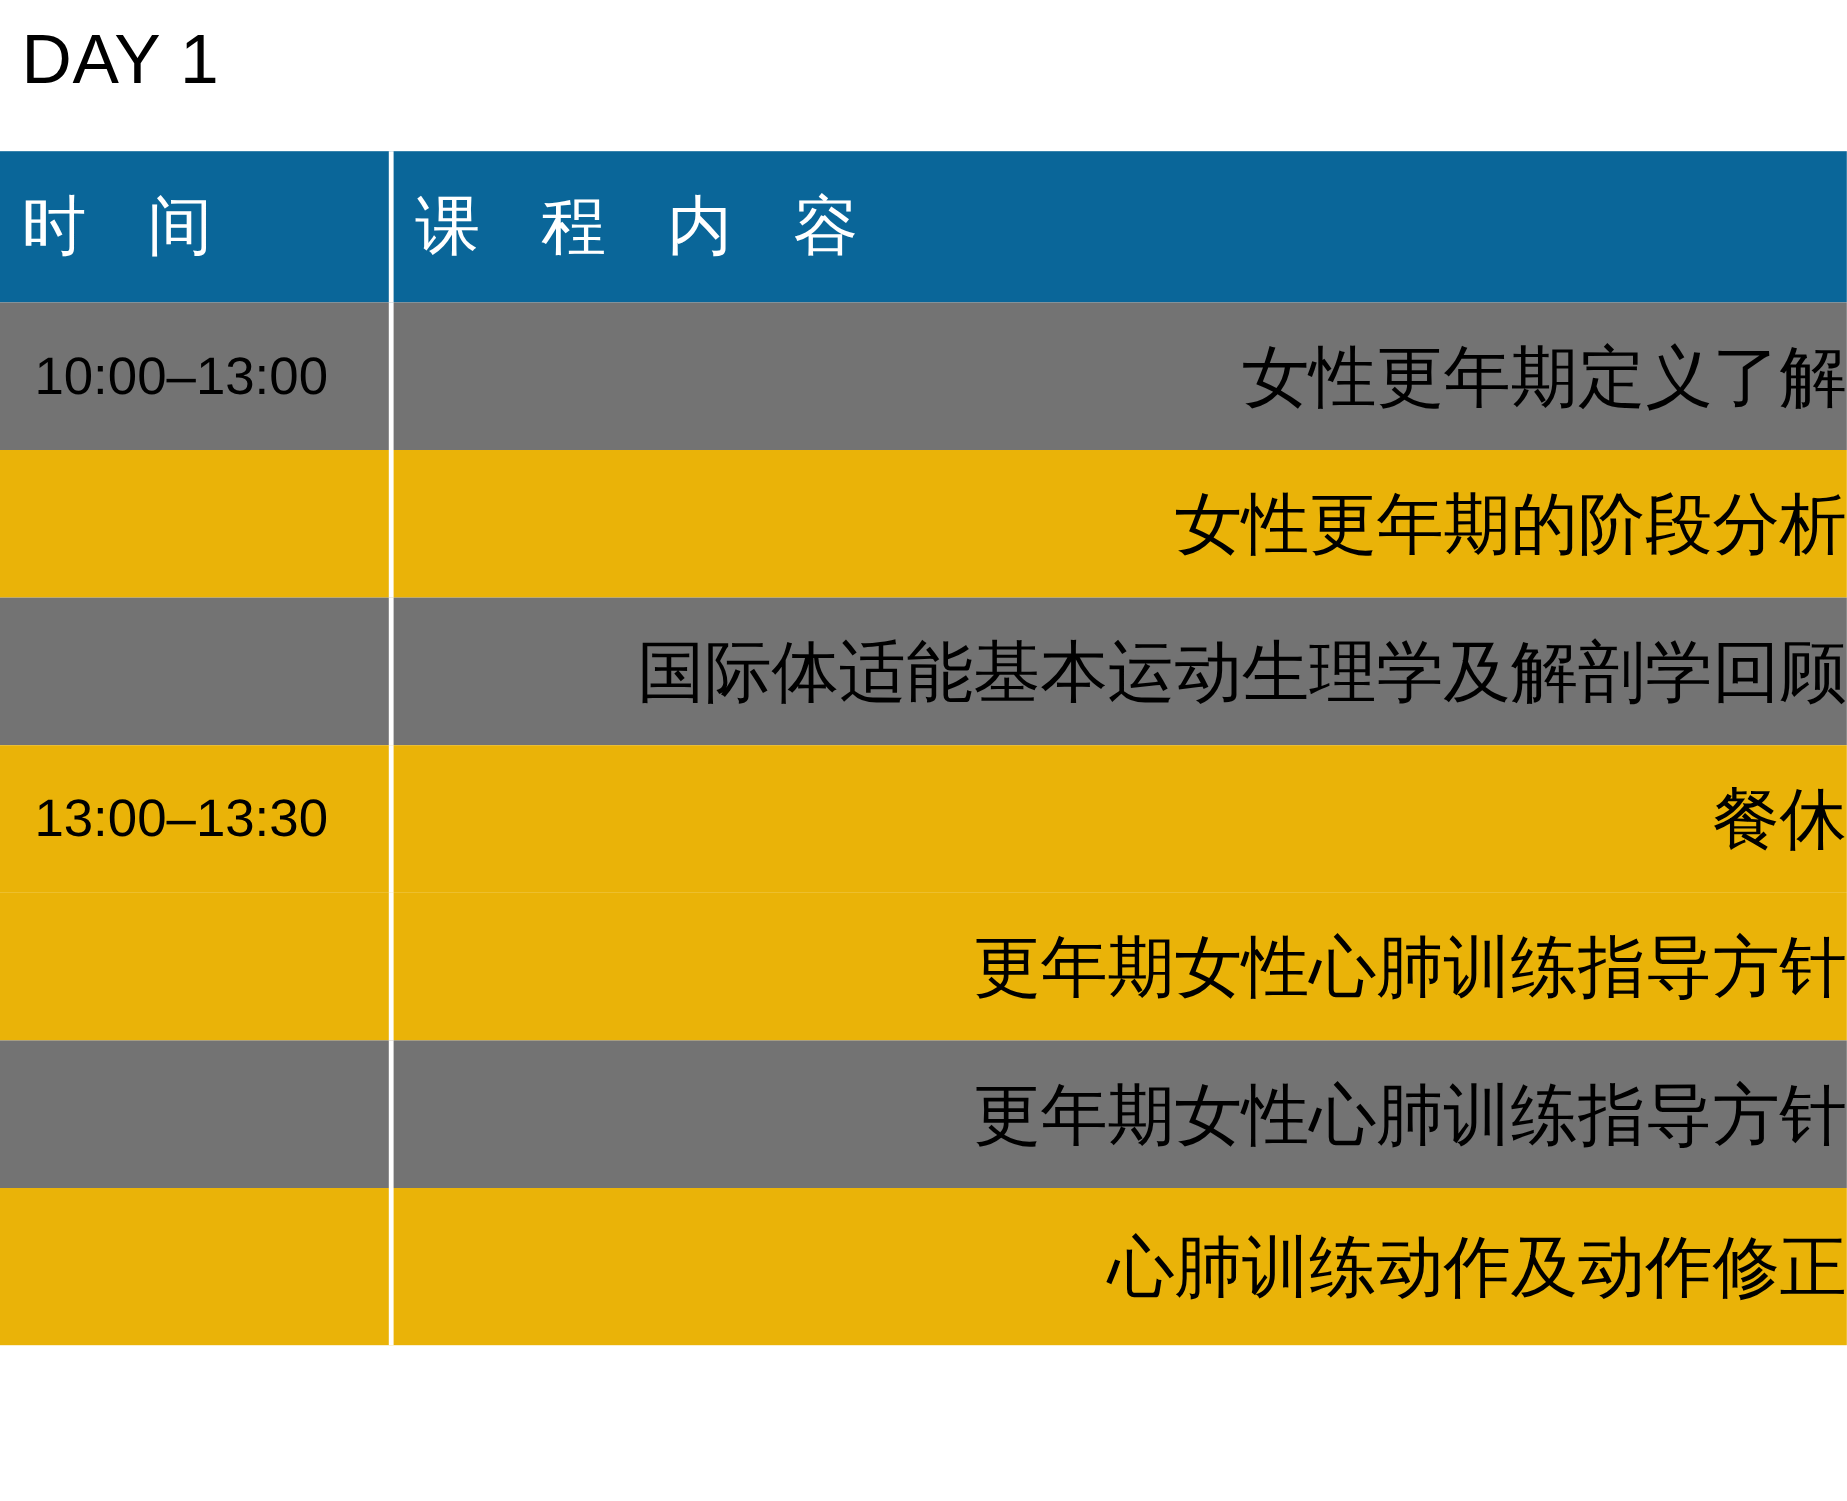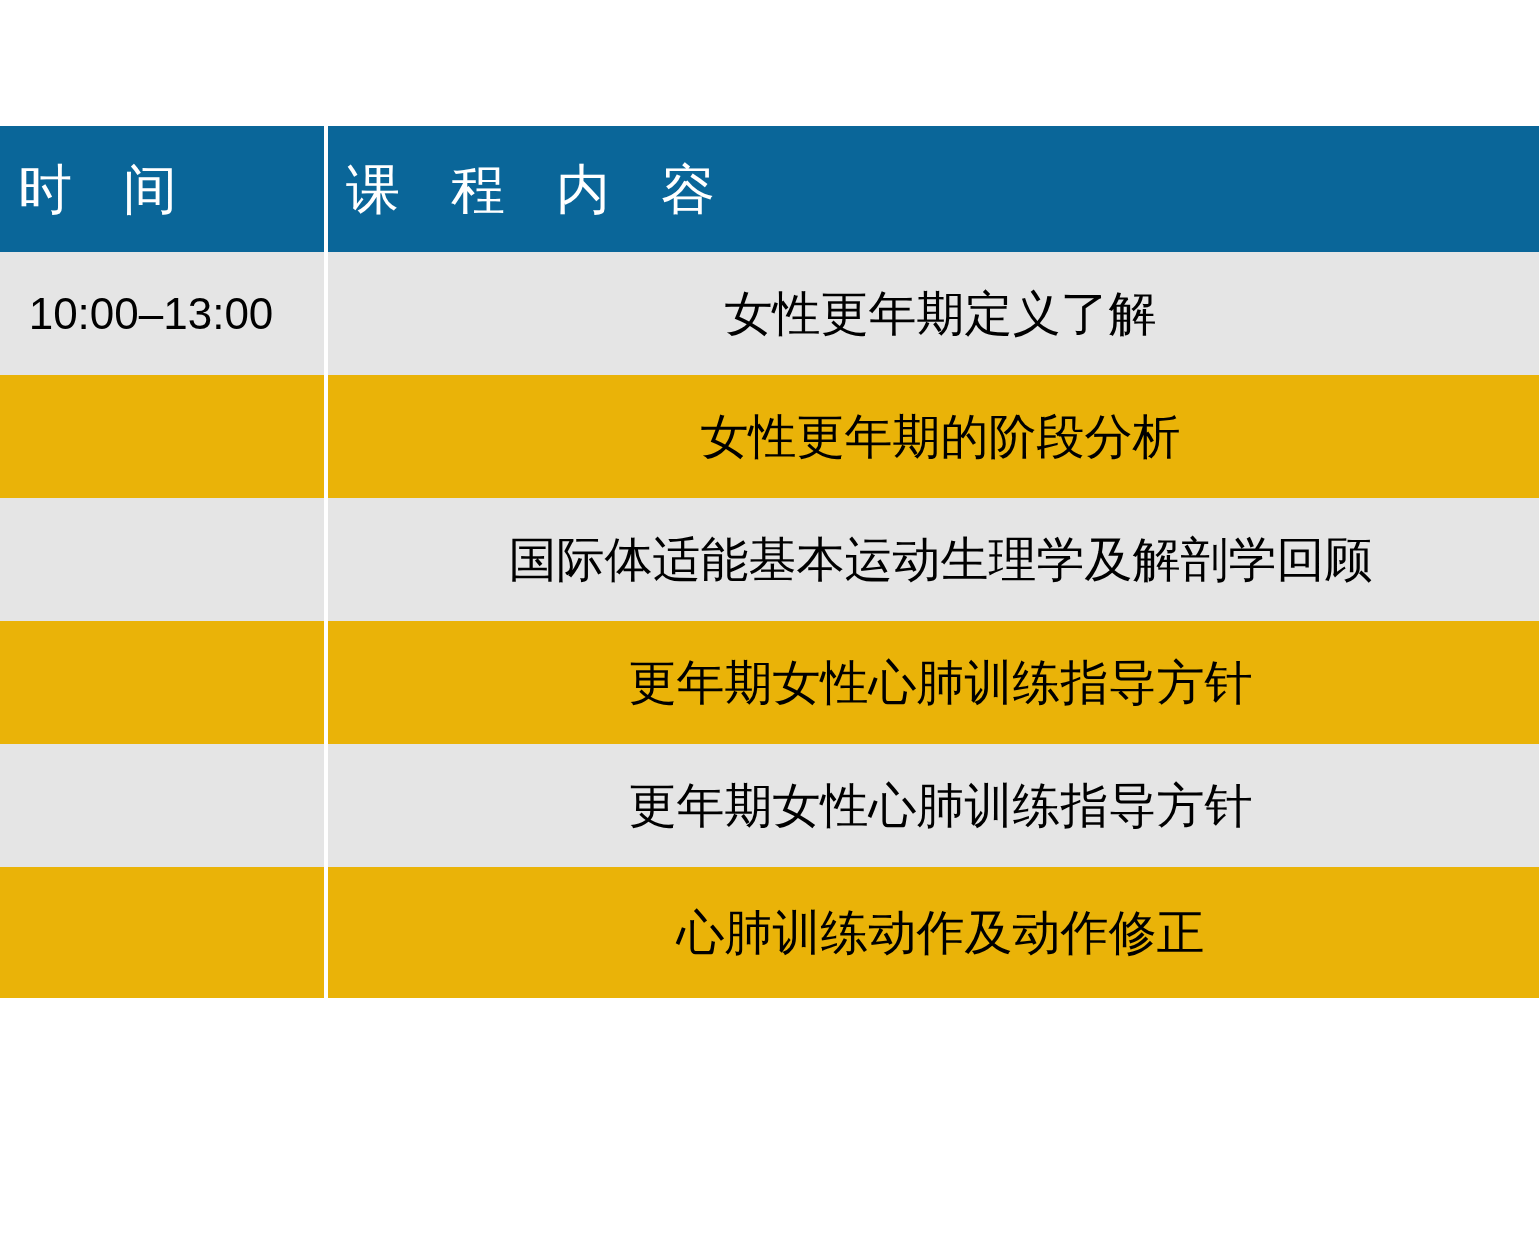--- a/index.html
+++ b/index.html
@@ -68,54 +68,55 @@
     white-space: nowrap;
   }
 
   .body-row td {
     padding: 0;
     border: none;
     vertical-align: middle;
     color: #000000;
     height: 123px;
   }
-  .body-row.row-white td { background: #e5e5e5; }
+  .body-row.row-white td { background: #737373; }
   .body-row.row-gray  td { background: #eab308; }
 
   .body-row td.td-time {
     border-right: 4px solid #ffffff;
     text-align: center;
     font-size: 44px;
     line-height: 52px;
     letter-spacing: 0px;
     white-space: nowrap;
     padding-right: 22px;
     box-sizing: border-box;
   }
   .body-row td.td-content {
-    text-align: center;
-    font-size: 48px;
+    text-align: right;
+    font-size: 56px;
     line-height: 56px;
     padding-left: 14px;
     box-sizing: border-box;
     white-space: nowrap;
   }
   .body-row td.td-time .cell-text,
   .body-row td.td-content .cell-text {
     display: block;
   }
 
   
   .body-row.last-row td { height: 131px; }
 </style>
 </head>
 <body>
 
 <div class="page">
 
+  <div class="day-title">DAY 1</div>
 
   <table class="schedule-table">
     <colgroup>
       <col class="col-time">
       <col class="col-content">
     </colgroup>
     <thead>
       <tr class="head-row">
         <th class="th-time">
           <span class="head-label">时 间</span>
@@ -145,20 +146,28 @@
         <tr class="body-row row-white">
           <td class="td-time">
             <span class="cell-text"></span>
           </td>
           <td class="td-content">
             <span class="cell-text">国际体适能基本运动生理学及解剖学回顾</span>
           </td>
         </tr>
         <tr class="body-row row-gray">
           <td class="td-time">
+            <span class="cell-text">13:00–13:30</span>
+          </td>
+          <td class="td-content">
+            <span class="cell-text">餐休</span>
+          </td>
+        </tr>
+        <tr class="body-row row-gray">
+          <td class="td-time">
             <span class="cell-text"></span>
           </td>
           <td class="td-content">
             <span class="cell-text">更年期女性心肺训练指导方针</span>
           </td>
         </tr>
         <tr class="body-row row-white">
           <td class="td-time">
             <span class="cell-text"></span>
           </td>

